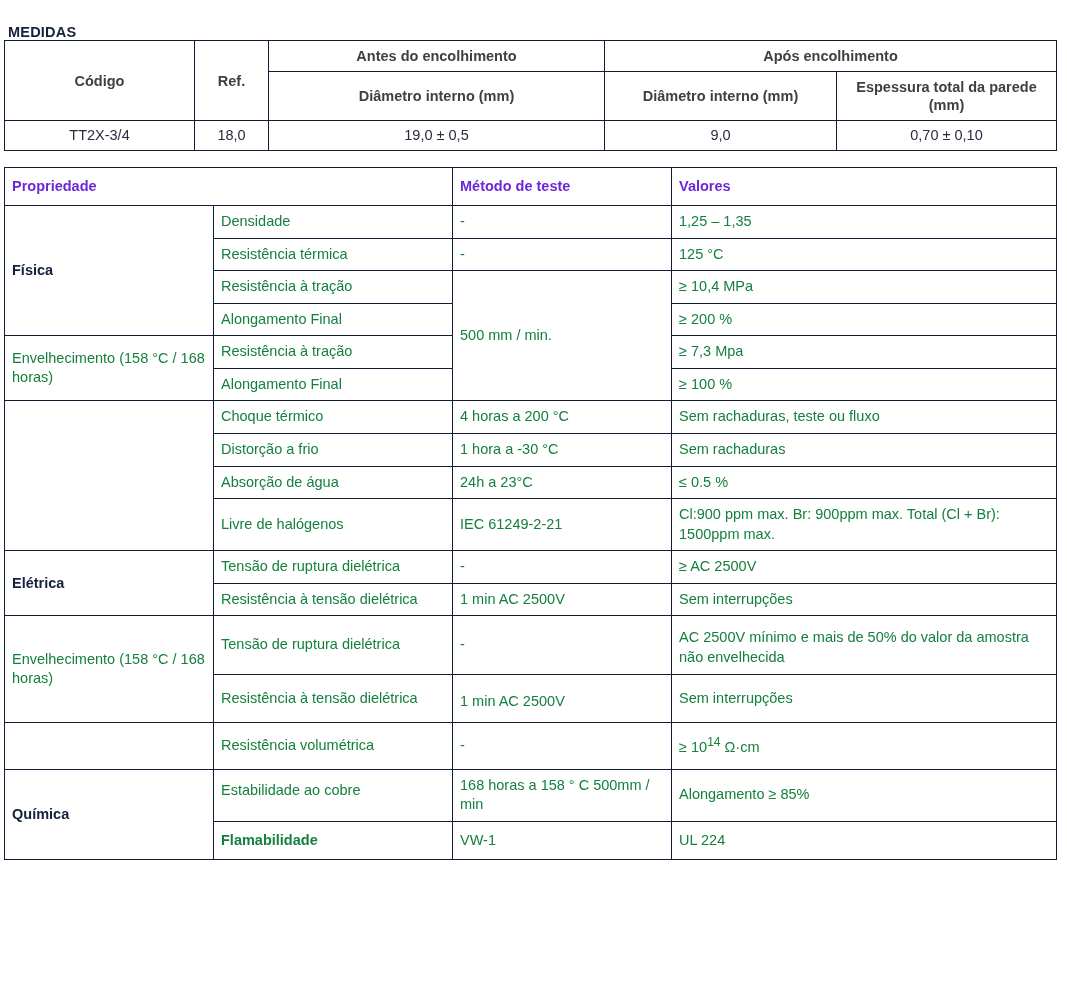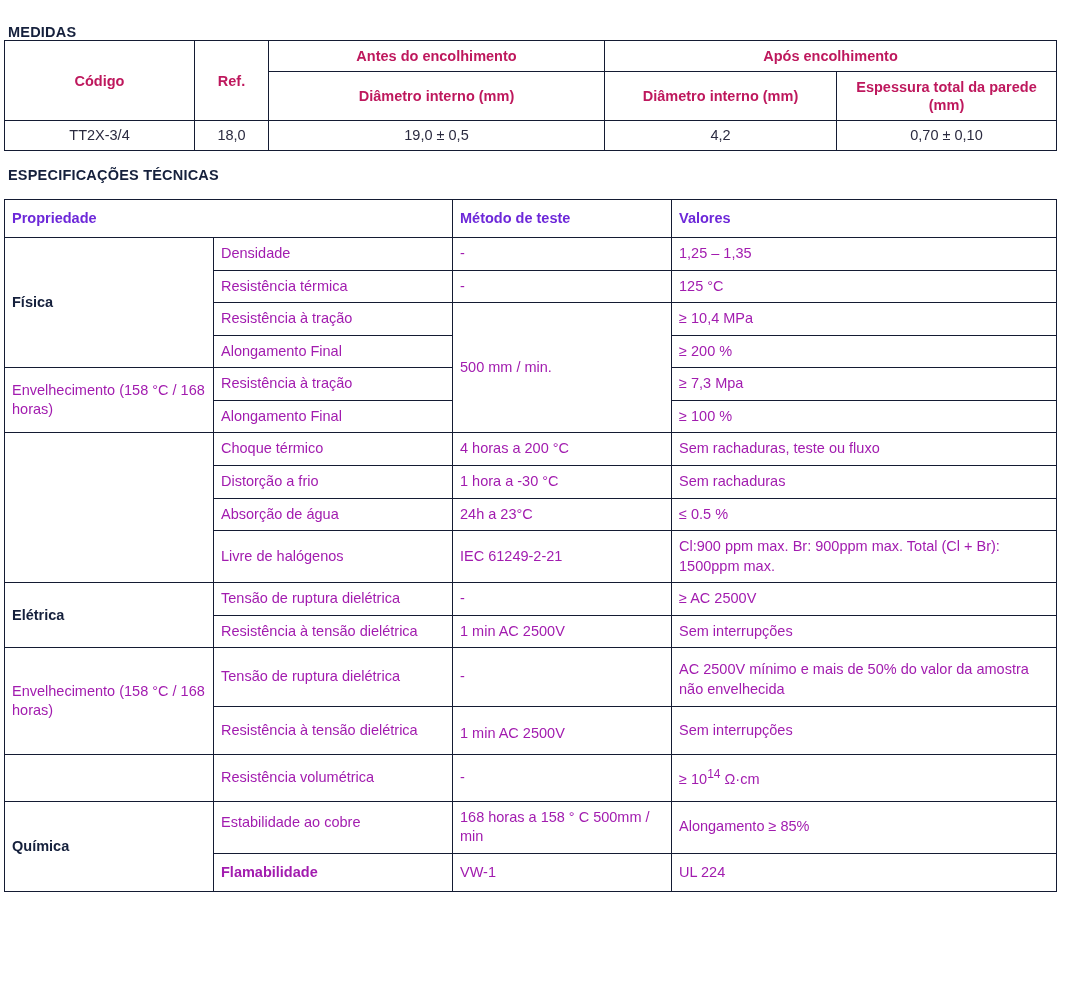--- a/index.html
+++ b/index.html
@@ -49,21 +49,21 @@
   table.measures td {
     border: 1px solid #141b33;
     text-align: center;
     vertical-align: middle;
     font-size: 14.5px;
     padding: 6px 4px;
     line-height: 1.25;
   }
   table.measures th {
     font-weight: bold;
-    color: #be185d;
+    color: #404040;
   }
   table.measures td {
     font-weight: normal;
     color: #2b2b40;
     padding: 5px 4px;
   }
   .mh-code { width: 190px; }
   .mh-ref  { width: 74px; }
   .mh-before { width: 336px; }
   .mh-afterdia { width: 232px; }
@@ -79,21 +79,21 @@
     border: 1px solid #141b33;
   }
   table.specs th,
   table.specs td {
     border: 1px solid #141b33;
     font-size: 14.5px;
     line-height: 1.35;
     vertical-align: middle;
     text-align: left;
     padding: 6px 6px 6px 7px;
-    color: #a21caf;
+    color: #15803d;
   }
   table.specs th {
     font-weight: bold;
     color: #6d28d9;
     padding-top: 9px;
     padding-bottom: 9px;
   }
   table.specs td.group {
     font-weight: bold;
     color: #15203c;
@@ -137,29 +137,28 @@
           <th>Diâmetro interno (mm)</th>
           <th>Diâmetro interno (mm)</th>
           <th>Espessura total da parede (mm)</th>
         </tr>
       </thead>
       <tbody>
         <tr>
           <td>TT2X-3/4</td>
           <td>18,0</td>
           <td>19,0 ± 0,5</td>
-          <td>4,2</td>
+          <td>9,0</td>
           <td>0,70 ± 0,10</td>
         </tr>
       </tbody>
     </table>
   </div>
 
   <div class="specs-wrap">
-    <h2 class="section-title" style="margin-bottom:16px;">ESPECIFICAÇÕES TÉCNICAS</h2>
 
     <table class="specs">
       <colgroup>
         <col class="sc-group">
           <col class="sc-prop">
           <col class="sc-method">
           <col class="sc-values">
       </colgroup>
       <thead>
         <tr>

